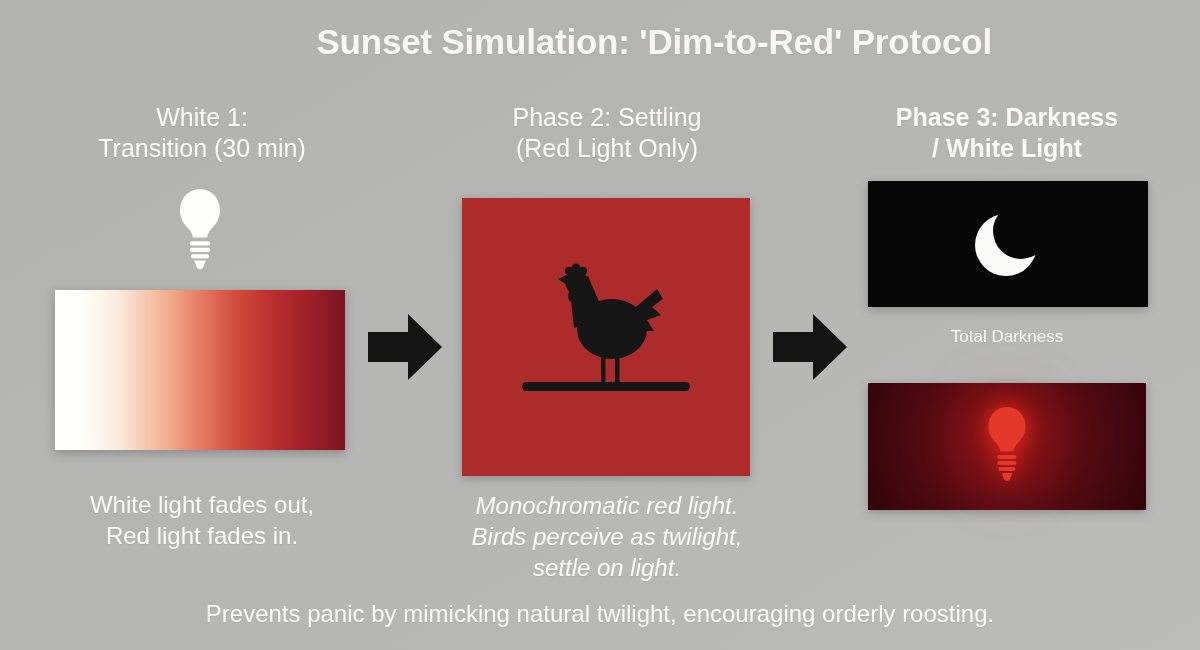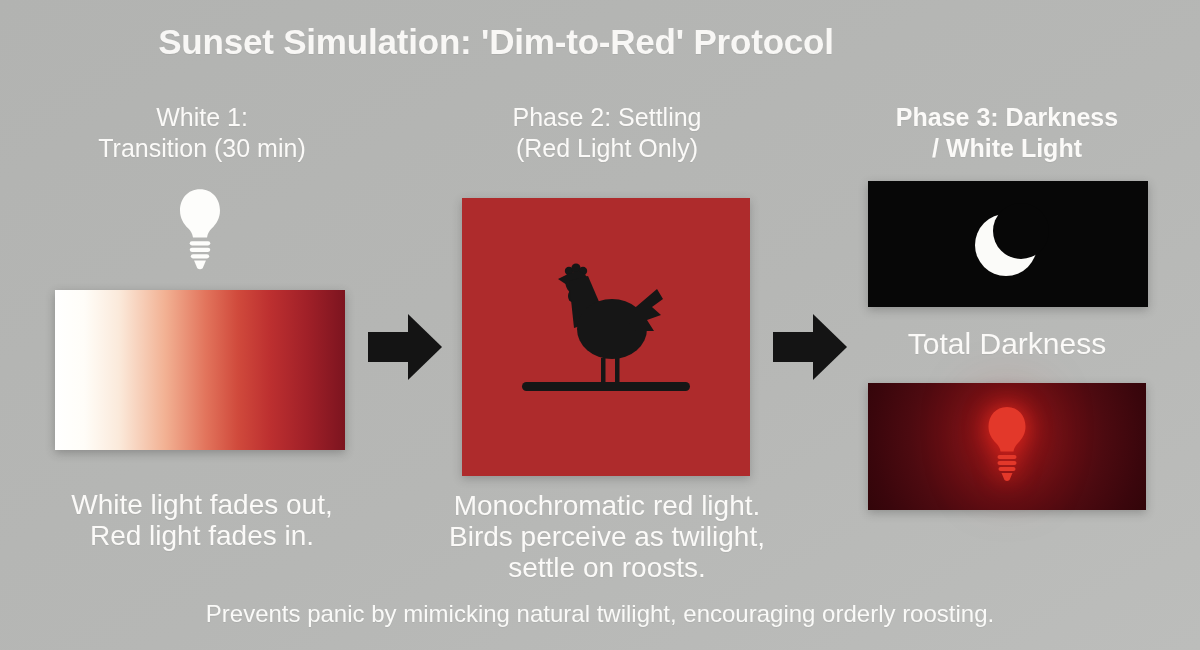--- a/index.html
+++ b/index.html
@@ -5,37 +5,37 @@
   html,body{margin:0;padding:0;background:#888;}
   .canvas{
     position:relative;width:1200px;height:650px;overflow:hidden;
     background:linear-gradient(150deg,#b2b3b1 0%,#b6b7b5 55%,#bcbdbb 100%);
     font-family:"Liberation Sans","DejaVu Sans",sans-serif;
     color:#f7f6f4;
   }
   .abs{position:absolute;}
   .center{text-align:center;}
   .page-title{
-    top:22px;left:0;width:992px;text-align:center;
+    top:22px;left:0;width:992px;text-align:right;
     font-size:35px;font-weight:700;letter-spacing:-0.2px;color:#f8f7f5;
     text-shadow:0 1px 1px rgba(0,0,0,0.06);
   }
   .phase-heading{
     top:102px;width:324px;font-size:25px;line-height:31px;
     color:#fbfaf8;text-shadow:0 1px 1px rgba(0,0,0,0.05);
   }
   .heading-1{left:40px;}
   .heading-2{left:445px;}
   .heading-3{left:845px;font-weight:bold;}
   .caption{
-    width:324px;font-size:28px;line-height:31px;color:#fbfaf8;
+    width:324px;font-size:24px;line-height:31px;color:#fbfaf8;
     text-shadow:0 1px 1px rgba(0,0,0,0.05);
   }
   .caption-1{left:40px;top:489px;}
-  .caption-2{left:445px;top:490px;}
+  .caption-2{left:445px;top:490px;font-style:italic;}
   .gradient-bar{
     left:55px;top:290px;width:290px;height:160px;
     background:linear-gradient(90deg,#ffffff 0%,#fffdf8 10%,#fbeadb 22%,#f2b193 38%,#e2745c 52%,#d04a3c 63%,#bd3030 74%,#a02028 87%,#7c141f 100%);
     box-shadow:0 3px 9px rgba(40,40,40,0.30);
   }
   .red-square{
     left:462px;top:198px;width:288px;height:278px;
     background:#ae2b2c;
     box-shadow:0 3px 9px rgba(40,40,40,0.25);
   }
@@ -45,21 +45,21 @@
   .dark-panel{
     left:868px;top:181px;width:280px;height:126px;
     background:#070707;
     box-shadow:0 3px 9px rgba(40,40,40,0.28);
   }
   .night-panel{
     left:868px;top:383px;width:278px;height:127px;
     background:radial-gradient(circle at 50% 42%,#8d161a 0%,#6b0f14 32%,#4c0a10 62%,#3a060c 86%,#320509 100%);
     box-shadow:0 3px 9px rgba(40,40,40,0.28);
   }
-  .panel-label{left:845px;width:324px;font-size:30px;color:#fbfaf8;text-shadow:0 1px 1px rgba(0,0,0,0.05);}
+  .panel-label{left:845px;width:324px;font-size:17px;color:#fbfaf8;text-shadow:0 1px 1px rgba(0,0,0,0.05);}
   .label-darkness{top:327px;}
   .label-night{top:528px;}
   .footer-text{
     top:600px;left:0;width:1200px;text-align:center;
     font-size:24px;color:#fafaf8;text-shadow:0 1px 1px rgba(0,0,0,0.05);
   }
   .bulb-white{left:173px;top:186px;width:54px;height:92px;}
   .bulb-red{
     left:114px;top:21px;width:50px;height:85px;position:absolute;
     filter:drop-shadow(0 0 12px rgba(255,45,30,0.85)) drop-shadow(0 0 28px rgba(205,22,15,0.55));
@@ -123,21 +123,21 @@
         <rect x="85" y="96" width="4.5" height="26"></rect>
         <rect x="99" y="94" width="4.5" height="28"></rect>
         <rect x="6" y="120" width="168" height="9" rx="4.5"></rect>
       </g>
     </svg>
   </div>
 
   <div class="abs caption caption-2 center">
     <div>Monochromatic red light.</div>
     <div>Birds perceive as twilight,</div>
-    <div>settle on roosts.</div>
+    <div>settle on light.</div>
   </div>
 
   <svg class="abs arrow arrow-2" viewBox="0 0 74 66">
     <g fill="#141414">
       <rect x="0" y="18" width="42" height="30"></rect>
       <polygon points="40,0 74,33 40,66"></polygon>
     </g>
   </svg>
 
   <div class="abs phase-heading heading-3 center">

